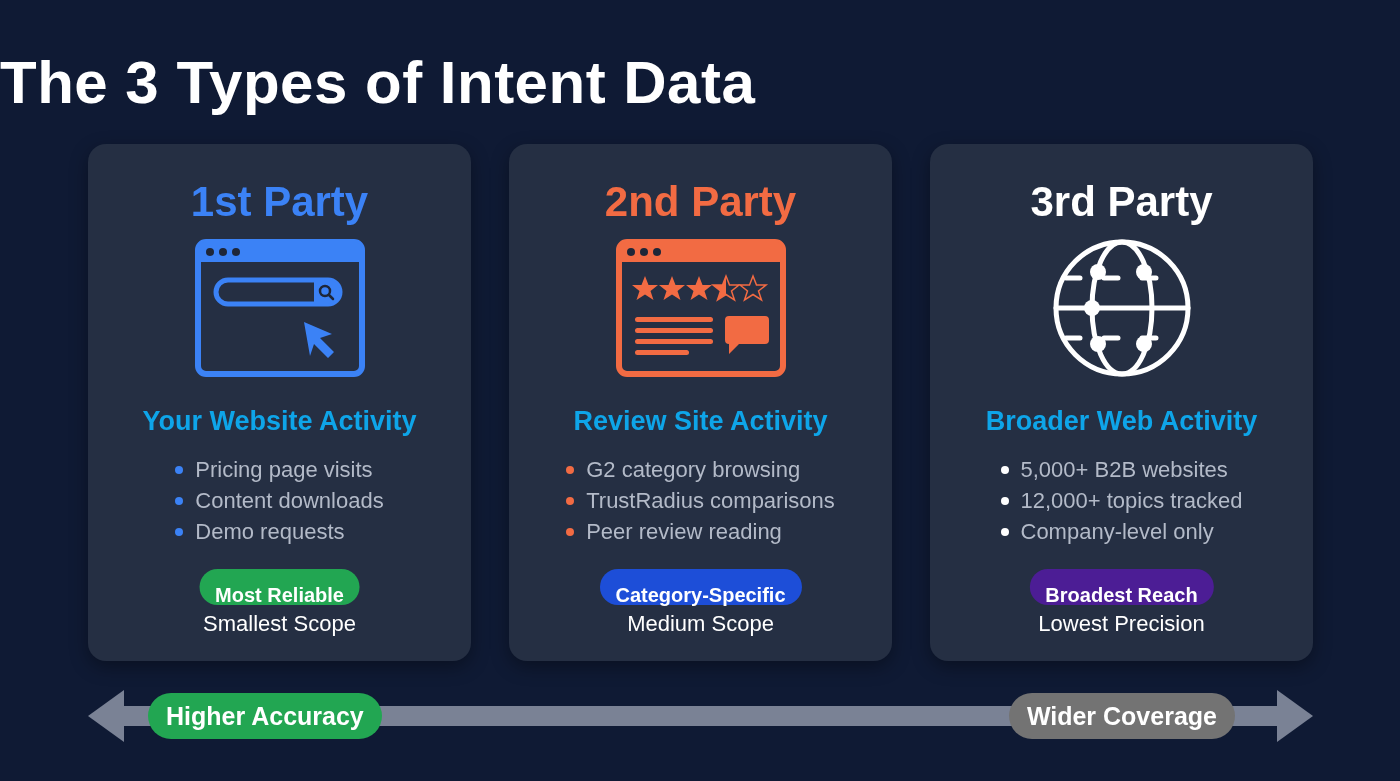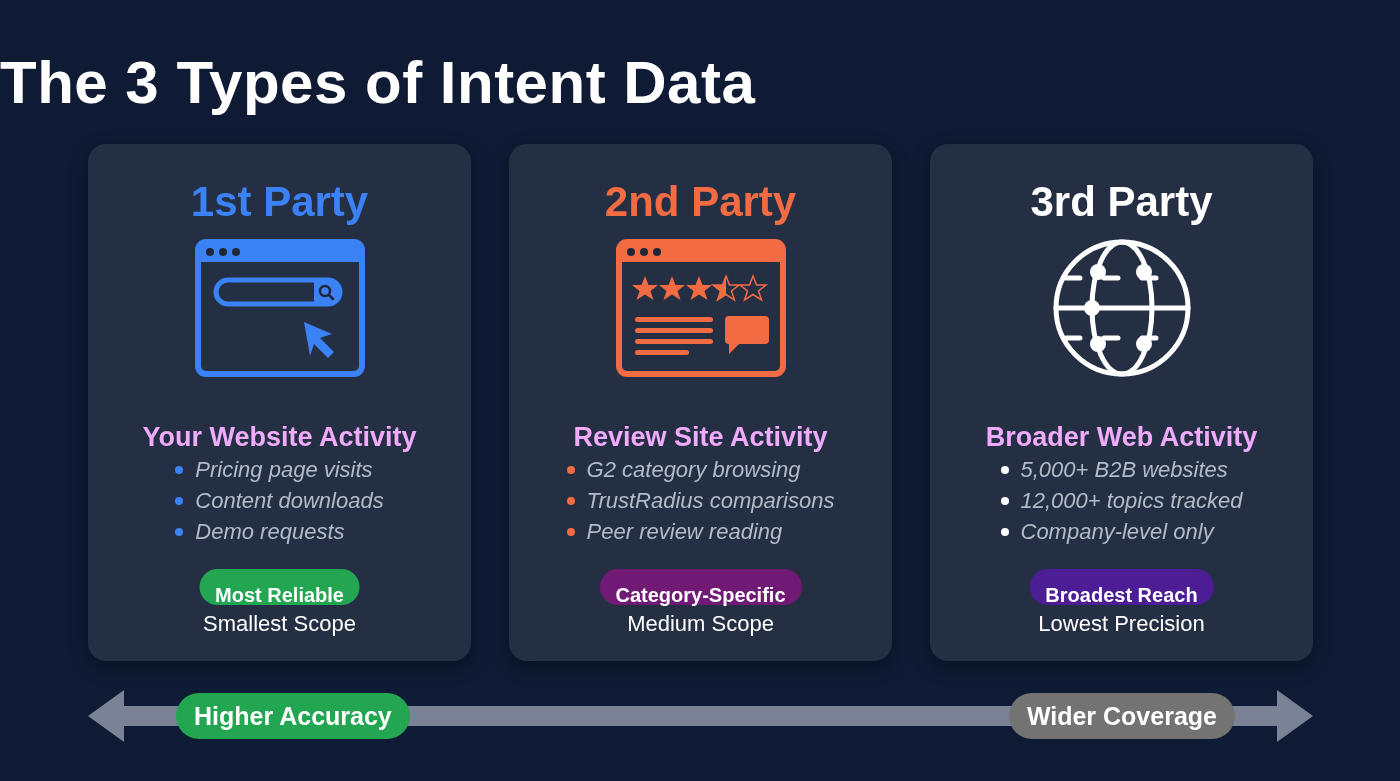--- a/index.html
+++ b/index.html
@@ -31,31 +31,31 @@
     position: absolute; left: 0; right: 0; top: 26px;
     font-size: 42px; font-weight: 700; margin-top: 8px;
   }
   .icon-wrap {
     position: absolute; left: 50%; top: 94px; transform: translateX(-50%);
     width: 172px; height: 140px;
   }
   .icon-wrap svg { width: 100%; height: 100%; display: block; }
   .subtitle {
     position: absolute; left: 0; right: 0; top: 262px;
-    font-size: 27px; font-weight: 700; color: #f0abfc; margin-top: 16px;
+    font-size: 27px; font-weight: 700; color: #0ea5e9;
   }
   .bullets {
     position: absolute; top: 310px; left: 0; right: 0;
     list-style: none;
     display: flex; flex-direction: column; align-items: center;
   }
   .bullets-inner { text-align: left; }
   .bullet {
     font-size: 22px; color: #b3bac8; line-height: 31px;
-    display: flex; align-items: center; font-style: italic;
+    display: flex; align-items: center;
   }
   .dot {
     width: 8px; height: 8px; border-radius: 50%;
     display: inline-block; margin-right: 12px; flex: none;
   }
   .badge {
     position: absolute; left: 50%; top: 425px; transform: translateX(-50%);
     height: 36px; padding: 8px 16px; border-radius: 18px;
     font-size: 20px; font-weight: 700; color: #ffffff;
     line-height: 36px; white-space: nowrap;
@@ -66,21 +66,21 @@
   }
   .axis {
     position: absolute; left: 88px; top: 688px; width: 1225px; height: 56px;
   }
   .axis svg { position: absolute; left: 0; top: 0; width: 100%; height: 100%; }
   .pill {
     position: absolute; top: 5px; height: 46px; border-radius: 23px;
     font-size: 25px; font-weight: 700; color: #ffffff;
     line-height: 46px; padding: 0 18px; white-space: nowrap;
   }
-  .pill-left { left: 88px; }
+  .pill-left { left: 60px; }
   .pill-right { right: 78px; }
 </style>
 </head>
 <body>
 
 <div class="title">The 3 Types of Intent Data</div>
 
 <div class="card card-1">
   <div class="card-title" style="color:#3b82f6">1st Party</div>
   <div class="icon-wrap">
@@ -152,21 +152,21 @@
       <div class="bullet">
           <span class="dot" style="background:#f26b43"></span>
           <span>TrustRadius comparisons</span>
         </div>
       <div class="bullet">
           <span class="dot" style="background:#f26b43"></span>
           <span>Peer review reading</span>
         </div>
     </div>
   </div>
-  <div class="badge" style="background:#701a75">Category-Specific</div>
+  <div class="badge" style="background:#1d4ed8">Category-Specific</div>
   <div class="scope">Medium Scope</div>
 </div>
 
 <div class="card card-3">
   <div class="card-title" style="color:#ffffff">3rd Party</div>
   <div class="icon-wrap">
     <svg viewBox="0 0 172 140">
       <g fill="none" stroke="#ffffff" stroke-width="5" stroke-linecap="round">
         <circle cx="86" cy="70" r="66"></circle>
         <ellipse cx="86" cy="70" rx="30" ry="66"></ellipse>

